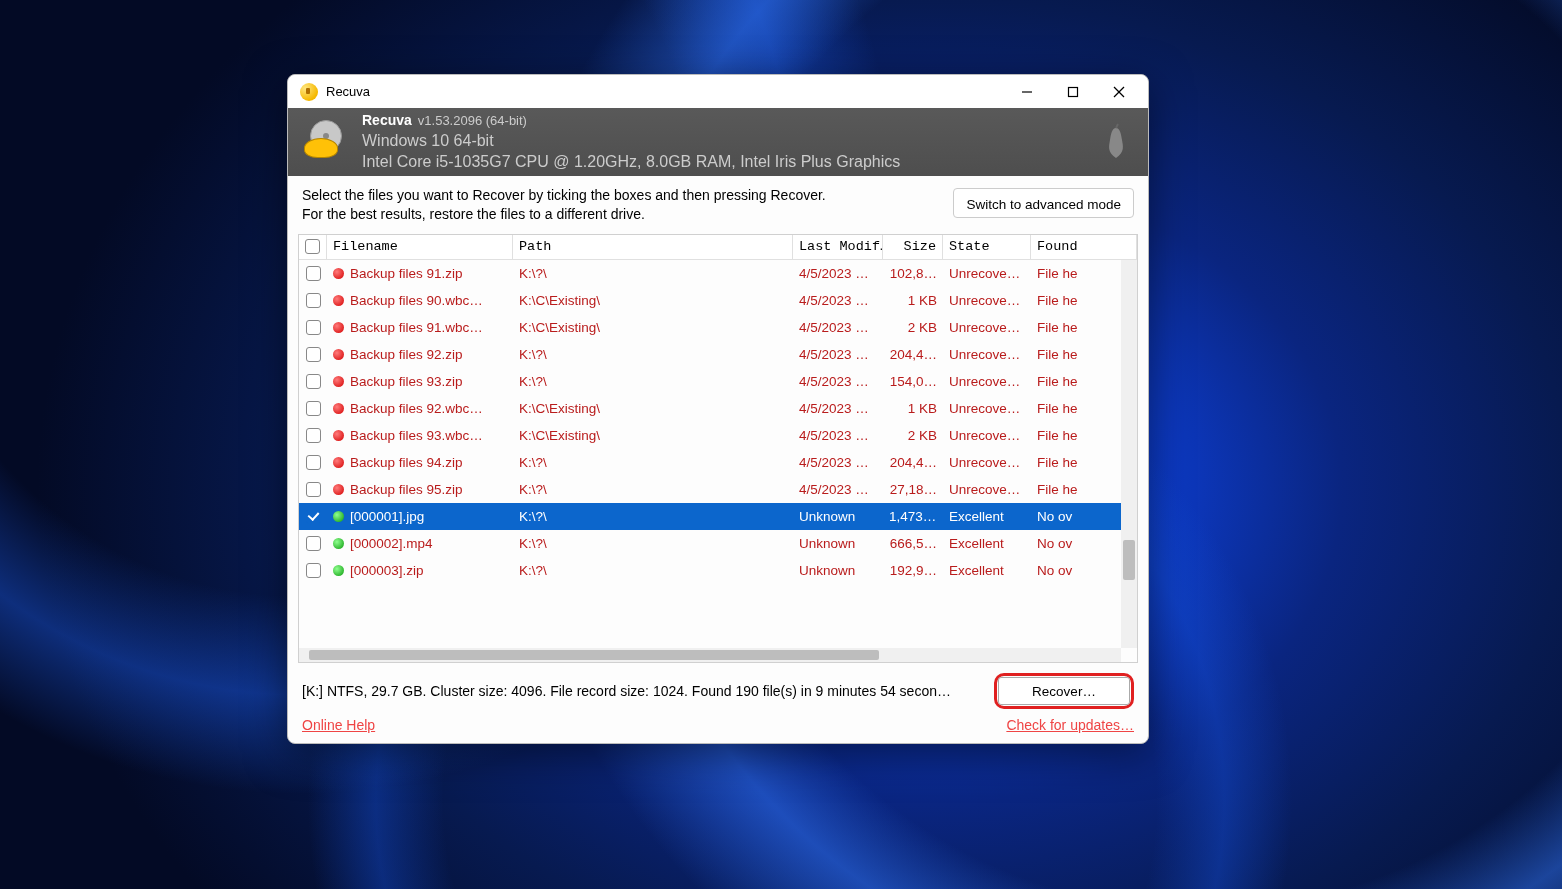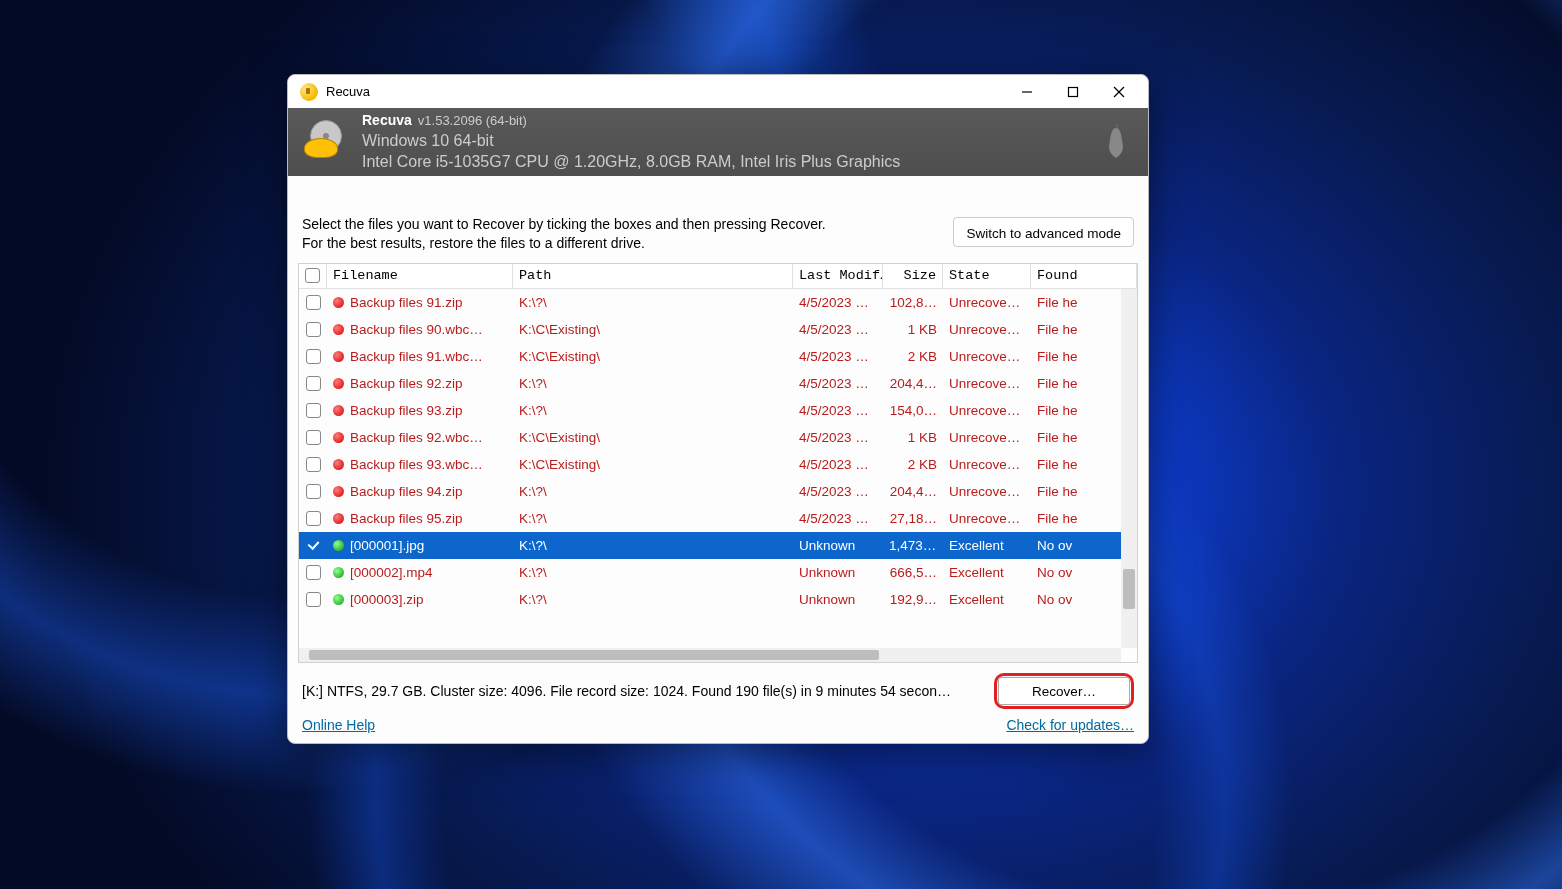--- a/index.html
+++ b/index.html
@@ -49,21 +49,21 @@
 
   .header-text { display:flex; flex-direction:column; font-size:13px; line-height:1.35; }
   .ht-top { display:flex; gap:6px; align-items:baseline; }
   .ht-app { font-weight:bold; font-size:14px; color:#fff; }
   .ht-ver { color:#ccc; }
   .ht-os, .ht-hw { color:#ccc; font-size:16px; }
   .pear-icon { position:absolute; right:18px; top:14px; width:28px; height:40px; }
   .pear-icon svg { width:100%; height:100%; }
 
   .instructions {
-    padding: 10px 14px 4px 14px; display:flex; align-items:flex-start; gap:20px;margin-top:29px;
+    padding: 10px 14px 4px 14px; display:flex; align-items:flex-start; gap:20px;
   }
   .inst-text { font-size:14px; line-height:1.35; color:#000; flex:1; }
   .adv-btn {
     font-size:13.5px; padding:8px 12px; background:#fff; border:1px solid #ccc; border-radius:4px;
     height:30px; white-space:nowrap; margin-top:2px;
   }
 
   .table-wrap {
     flex:1; margin: 6px 10px 4px 10px; border:1px solid #d0d0d0; display:flex; flex-direction:column; overflow:hidden; position:relative;
   }
@@ -107,21 +107,21 @@
   .hthumb { position:absolute; top:2px; height:10px; left:10px; width:570px; background:#bdbdbd; border-radius:2px; }
 
   .status-row { padding:6px 14px 0 14px; display:flex; align-items:center; gap:29px; }
   .status-text { font-size:14px; flex:1; overflow:hidden; white-space:nowrap; text-overflow:ellipsis; }
   .recover-btn {
     width:132px; height:28px; background:#fff; border:1px solid #aaa; border-radius:3px; font-size:13.5px;
   }
   .recover-highlight { border:3.5px solid #e02020; padding:1px; border-radius:10px; }
 
   .footer { padding:8px 14px 10px 14px; display:flex; justify-content:space-between; }
-  .link { font-size:14px; color:#0369a1; text-decoration:underline; cursor:pointer; }
+  .link { font-size:14px; color:#ef4444; text-decoration:underline; cursor:pointer; }
 </style>
 </head>
 <body>
 
 <div class="wallpaper">
   <div class="swirl s1"></div>
   <div class="swirl s2"></div>
   <div class="swirl s3"></div>
 </div>
 

